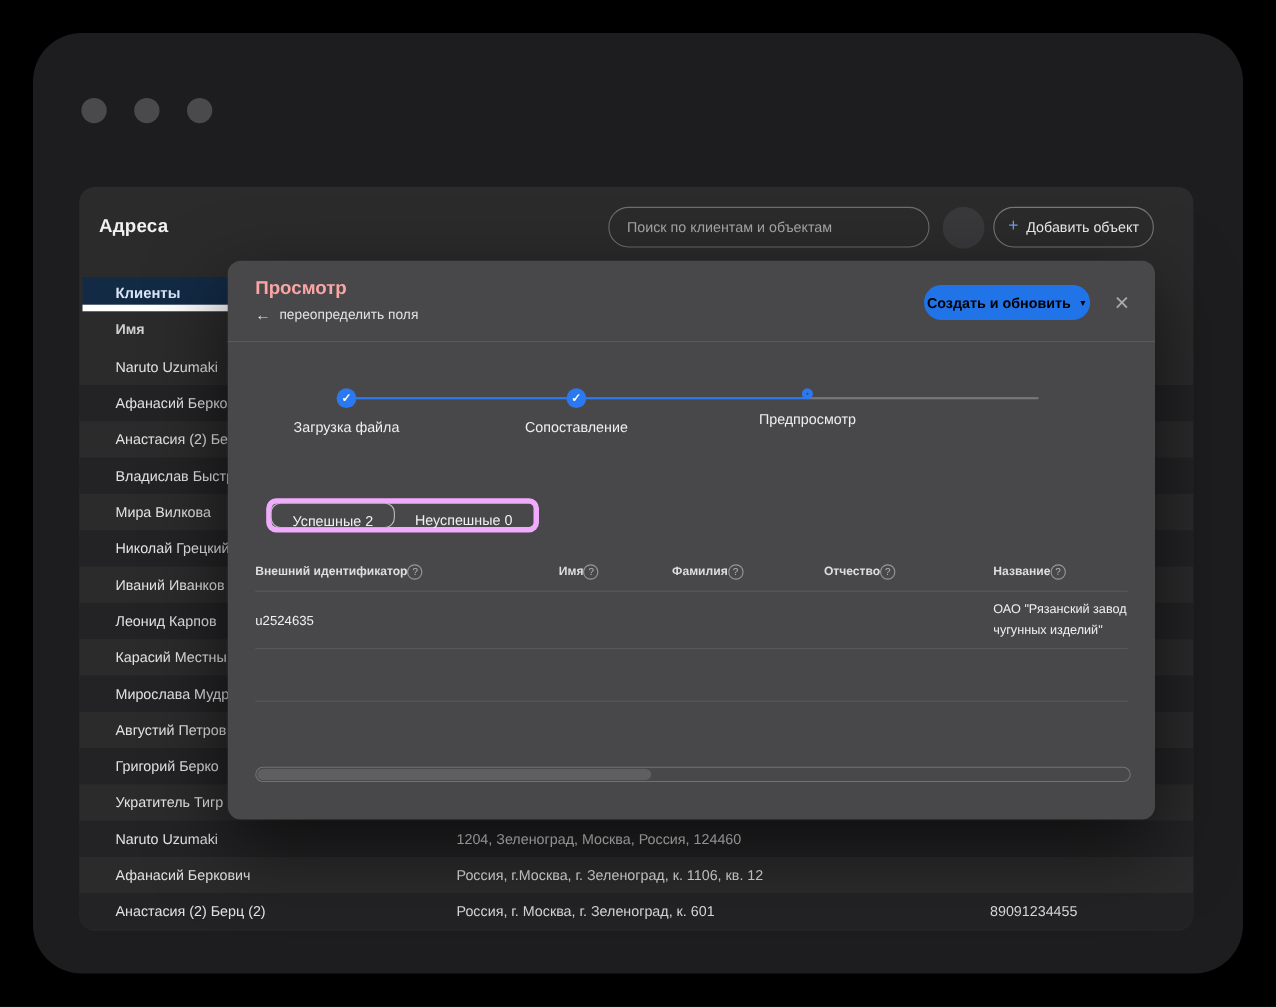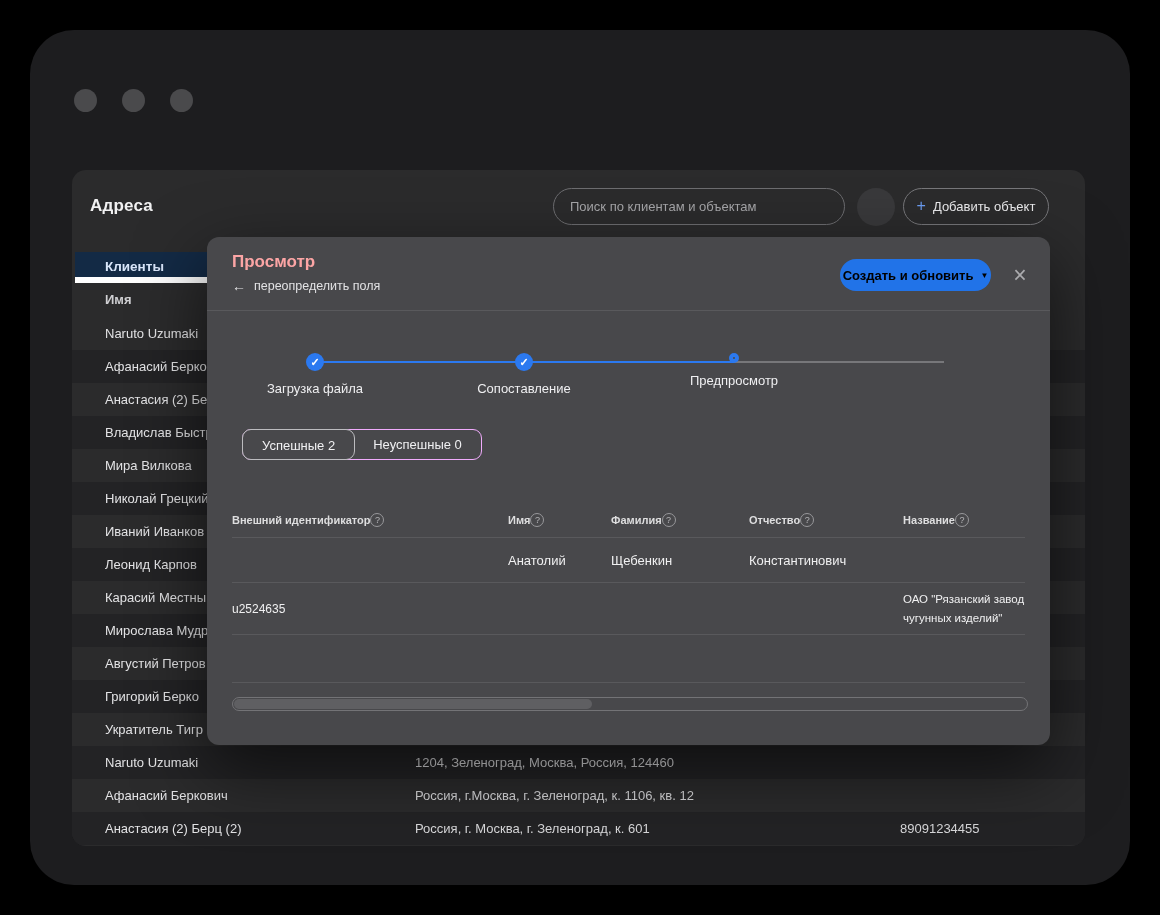--- a/index.html
+++ b/index.html
@@ -53,21 +53,21 @@
   .sline.gray{left:527px;width:210px;background:#77777a}
   .step{position:absolute;top:116px;width:140px;text-align:center;z-index:1}
   .step1{left:38px}.step2{left:247px}.step3{left:457px}.step4{left:667px}
   .circ{margin:0 auto;border-radius:50%}
   .circ.done{width:18px;height:18px;background:#2b79f0;color:#fff;font-size:11px;line-height:18px;font-weight:700;text-align:center}
   .circ.current{width:10px;height:10px;border:4px solid #2b79f0;background:#48484b}
   .circ.pending{width:14px;height:14px;border:2px solid #8e8e91;background:#48484b}
   .step .lbl{margin-top:10px;font-size:13px;color:#efeff1;white-space:nowrap}
 
   
-  .segmented{position:absolute;left:35px;top:192px;display:flex;border:1px solid #f0abfc;border-radius:9px;height:31px}
+  .segmented{position:absolute;left:35px;top:216px;display:flex;border:5px solid #f0abfc;border-radius:9px;height:31px}
   .seg{padding:0 19px;line-height:29px;font-size:13px;color:#f0f0f2;cursor:pointer;white-space:nowrap}
   .seg.active{border:1px solid #bcbcbf;border-radius:9px;margin:-1px;background:#48484b;line-height:31px}
 
   
   .mtable{position:absolute;left:25px;width:793px;top:265px}
   .mrow{display:grid;grid-template-columns:276px 103px 138px 154px 1fr;align-items:center;border-bottom:1px solid #59595c}
   .mrow.head{height:36px}
   .mrow.r1{height:45px}
   .mrow.r2{height:52px}
   .mrow.empty{height:48px}
@@ -245,27 +245,20 @@
       <div class="hcell">
         <span>Отчество</span>
         <span class="help">?</span>
       </div>
       <div class="hcell">
         <span>Название</span>
         <span class="help">?</span>
       </div>
     </div>
 
-    <div class="mrow r1">
-      <div class="mcell small"></div>
-      <div class="mcell">Анатолий</div>
-      <div class="mcell">Щебенкин</div>
-      <div class="mcell">Константинович</div>
-      <div class="mcell wrap"></div>
-    </div>
 
     <div class="mrow r2">
       <div class="mcell small">u2524635</div>
       <div class="mcell"></div>
       <div class="mcell"></div>
       <div class="mcell"></div>
       <div class="mcell wrap">ОАО "Рязанский завод чугунных изделий"</div>
     </div>
 
     <div class="mrow empty"></div>

